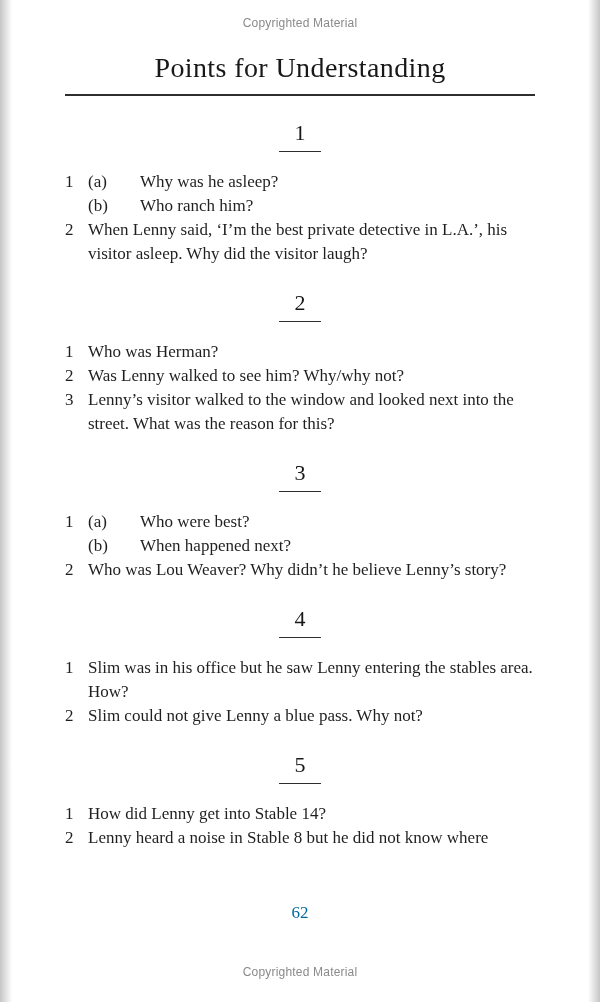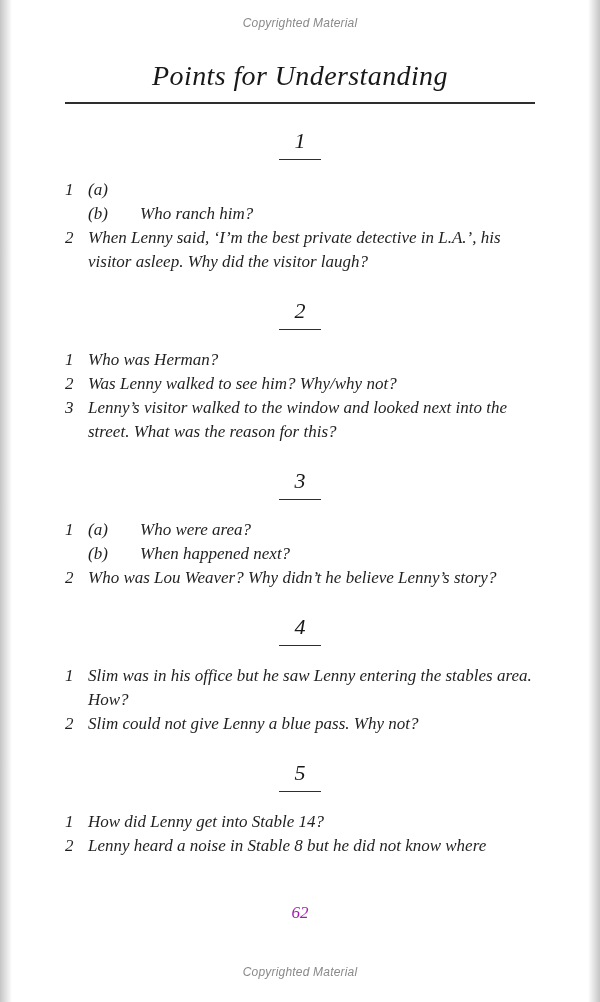--- a/index.html
+++ b/index.html
@@ -8,21 +8,20 @@
     background: #ffffff;
   }
   .page {
     position: relative;
     width: 600px;
     height: 1002px;
     background: #ffffff;
     font-family: "Liberation Serif", serif;
     color: #1f1f1f;
     overflow: hidden;
-    font-style: italic;
   }
   .edge-left {
     position: absolute;
     left: 0; top: 0; bottom: 0;
     width: 12px;
     background: linear-gradient(to right, rgba(90,90,90,0.35), rgba(0,0,0,0));
     pointer-events: none;
   }
   .edge-right {
     position: absolute;
@@ -44,21 +43,21 @@
   .copyright.top { top: 16px; }
   .copyright.bottom { top: 965px; }
 
   .content {
     position: absolute;
     top: 52px;
     left: 65px;
     width: 470px;
   }
   .title {
-    margin: 8px;
+    margin: 0;
     font-size: 28px;
     font-weight: normal;
     text-align: center;
     letter-spacing: 0.4px;
     color: #181818;
   }
   .title-rule {
     margin-top: 10px;
     border-top: 2px solid #2e2e2e;
     height: 0;
@@ -93,21 +92,21 @@
   }
   .sub-text { flex: 1; }
 
   .page-number {
     position: absolute;
     top: 903px;
     left: 0;
     width: 100%;
     text-align: center;
     font-size: 17px;
-    color: #a21caf;
+    color: #0369a1;
   }
 </style>
 </head>
 <body>
 
 <div class="page">
   <div class="edge-left"></div>
   <div class="edge-right"></div>
 
   <div class="copyright top">Copyrighted Material</div>
@@ -119,20 +118,21 @@
     <div class="section">
       <div class="sec-head">
         <span class="sec-num">1</span>
       </div>
       <div class="q-list">
         <div class="q-item">
           <div class="q-num">1</div>
           <div class="q-body">
             <div class="sub-row">
               <div class="sub-label">(a)</div>
+              <div class="sub-text">Why was he asleep?</div>
             </div>
             <div class="sub-row">
               <div class="sub-label">(b)</div>
               <div class="sub-text">Who ranch him?</div>
             </div>
           </div>
         </div>
         <div class="q-item">
           <div class="q-num">2</div>
           <div class="q-body">When Lenny said, ‘I’m the best private detective in L.A.’, his visitor asleep. Why did the visitor laugh?</div>
@@ -163,21 +163,21 @@
     <div class="section">
       <div class="sec-head">
         <span class="sec-num">3</span>
       </div>
       <div class="q-list">
         <div class="q-item">
           <div class="q-num">1</div>
           <div class="q-body">
             <div class="sub-row">
               <div class="sub-label">(a)</div>
-              <div class="sub-text">Who were area?</div>
+              <div class="sub-text">Who were best?</div>
             </div>
             <div class="sub-row">
               <div class="sub-label">(b)</div>
               <div class="sub-text">When happened next?</div>
             </div>
           </div>
         </div>
         <div class="q-item">
           <div class="q-num">2</div>
           <div class="q-body">Who was Lou Weaver? Why didn’t he believe Lenny’s story?</div>

